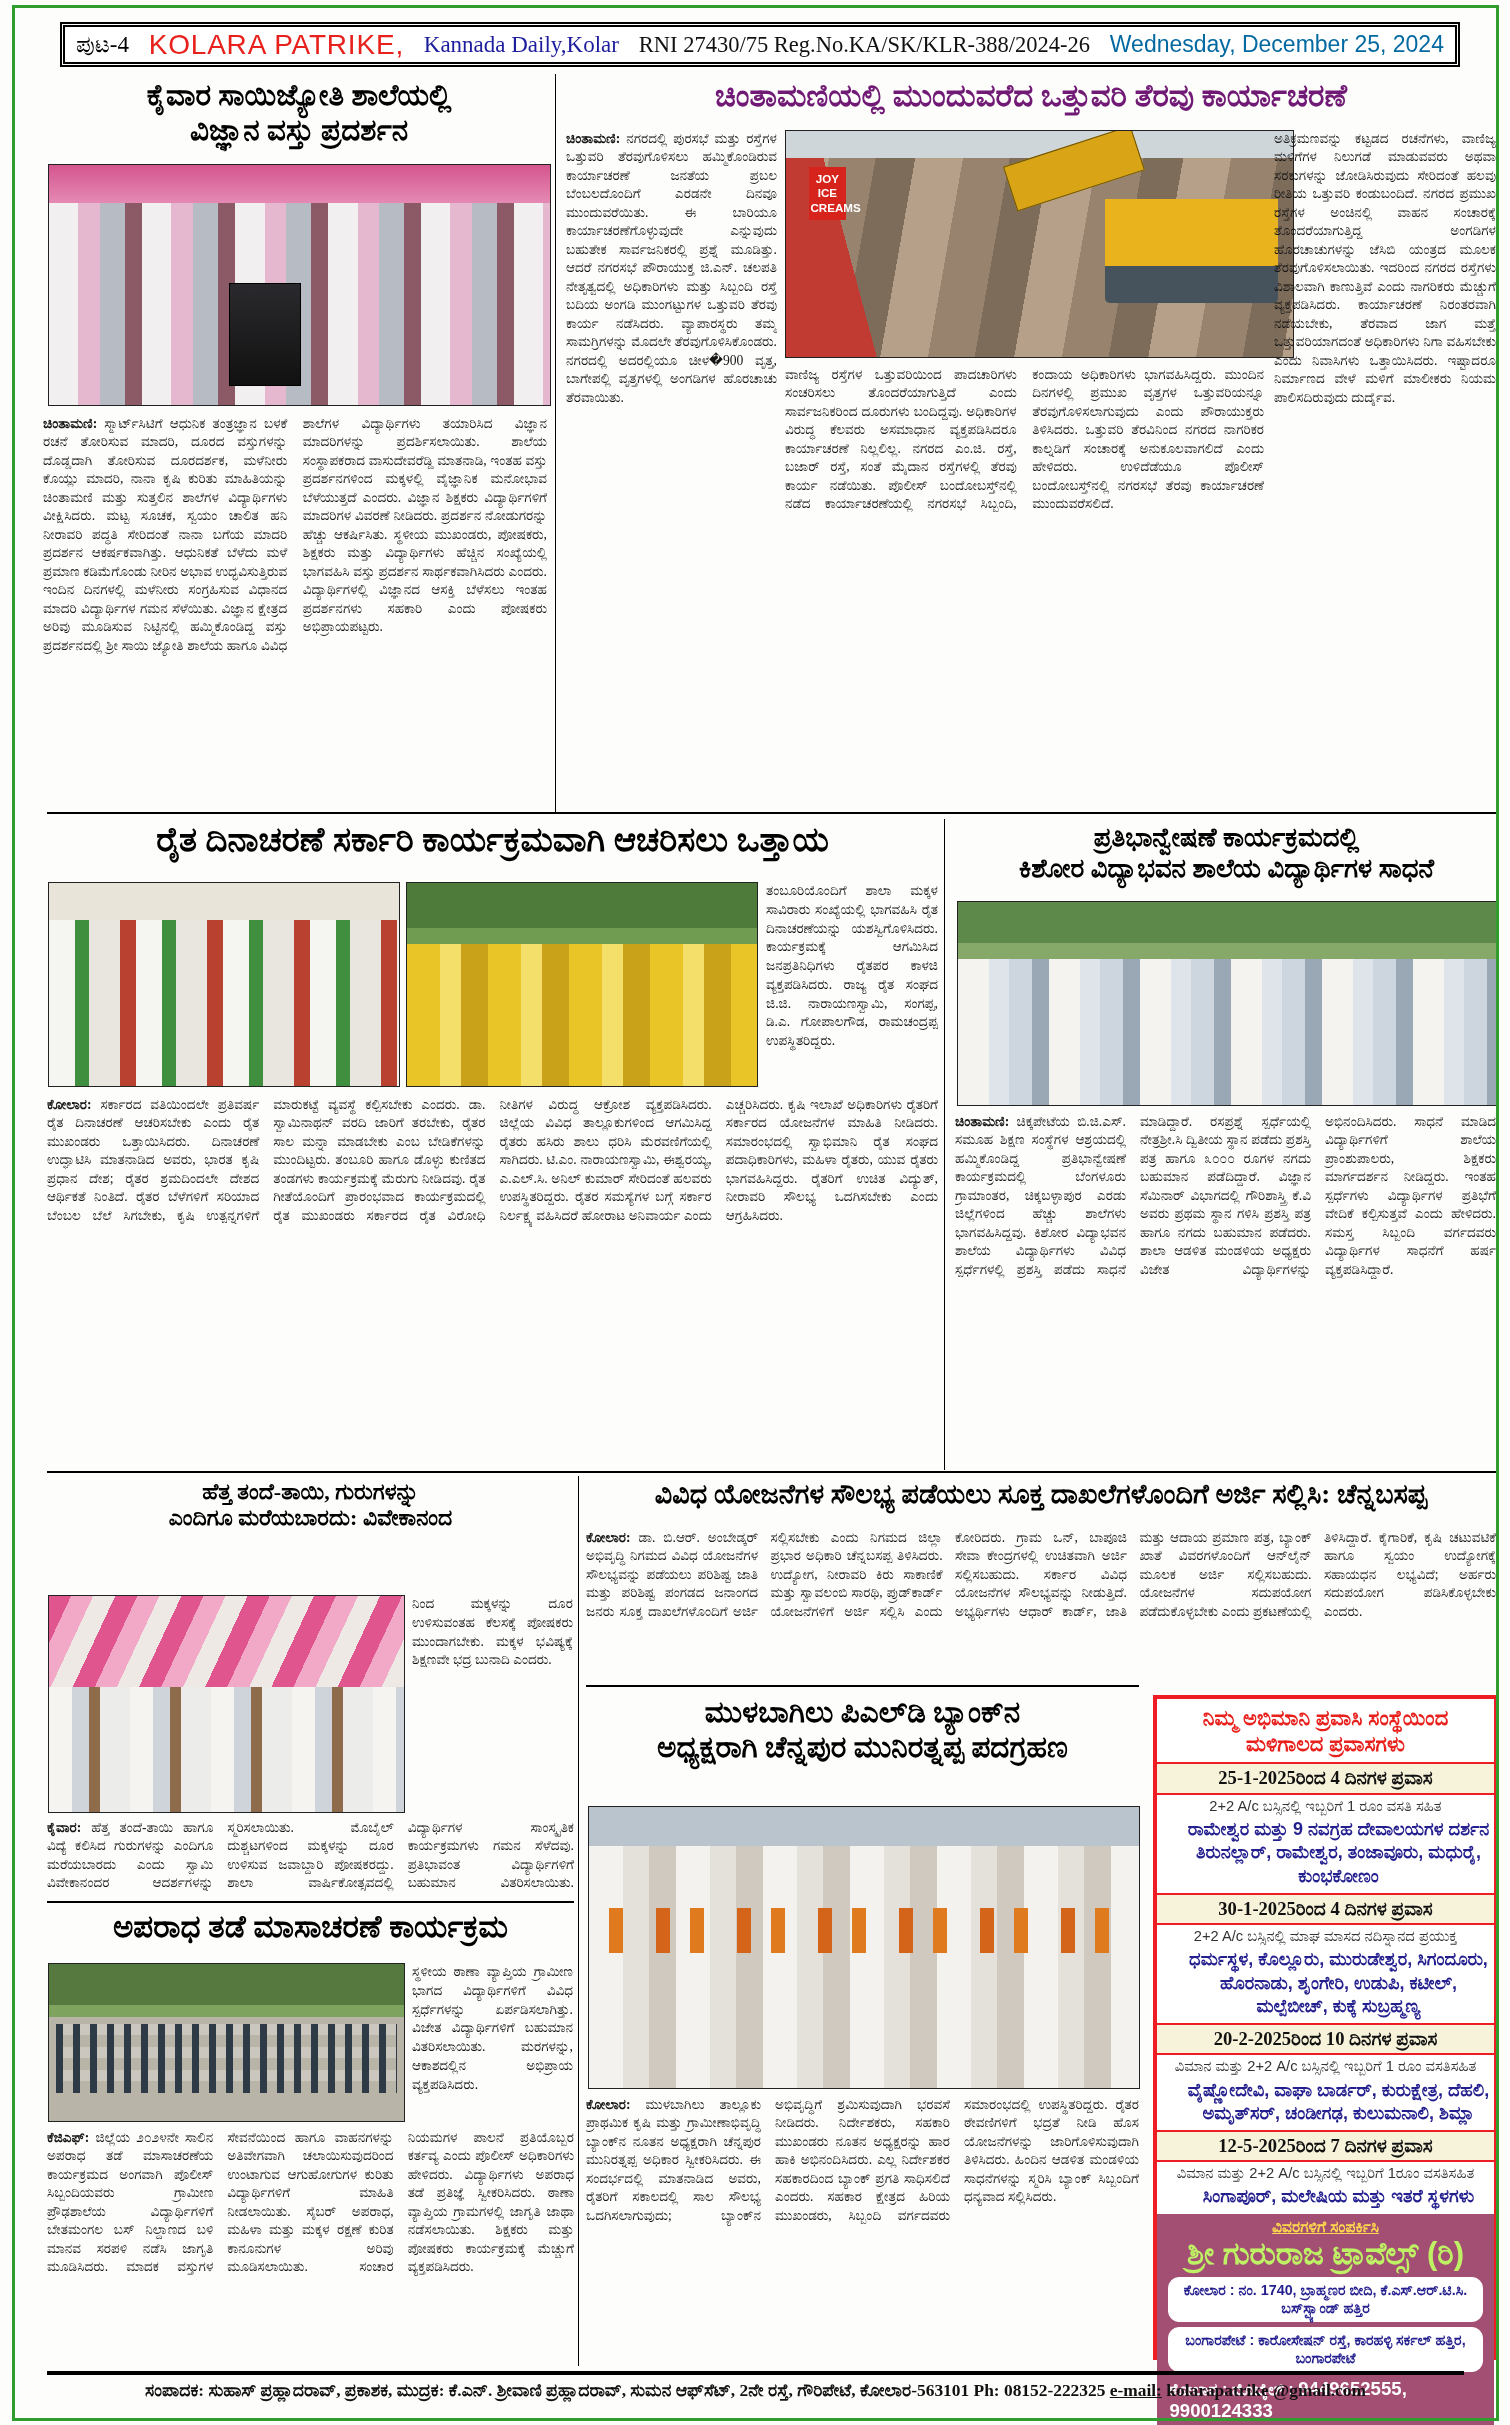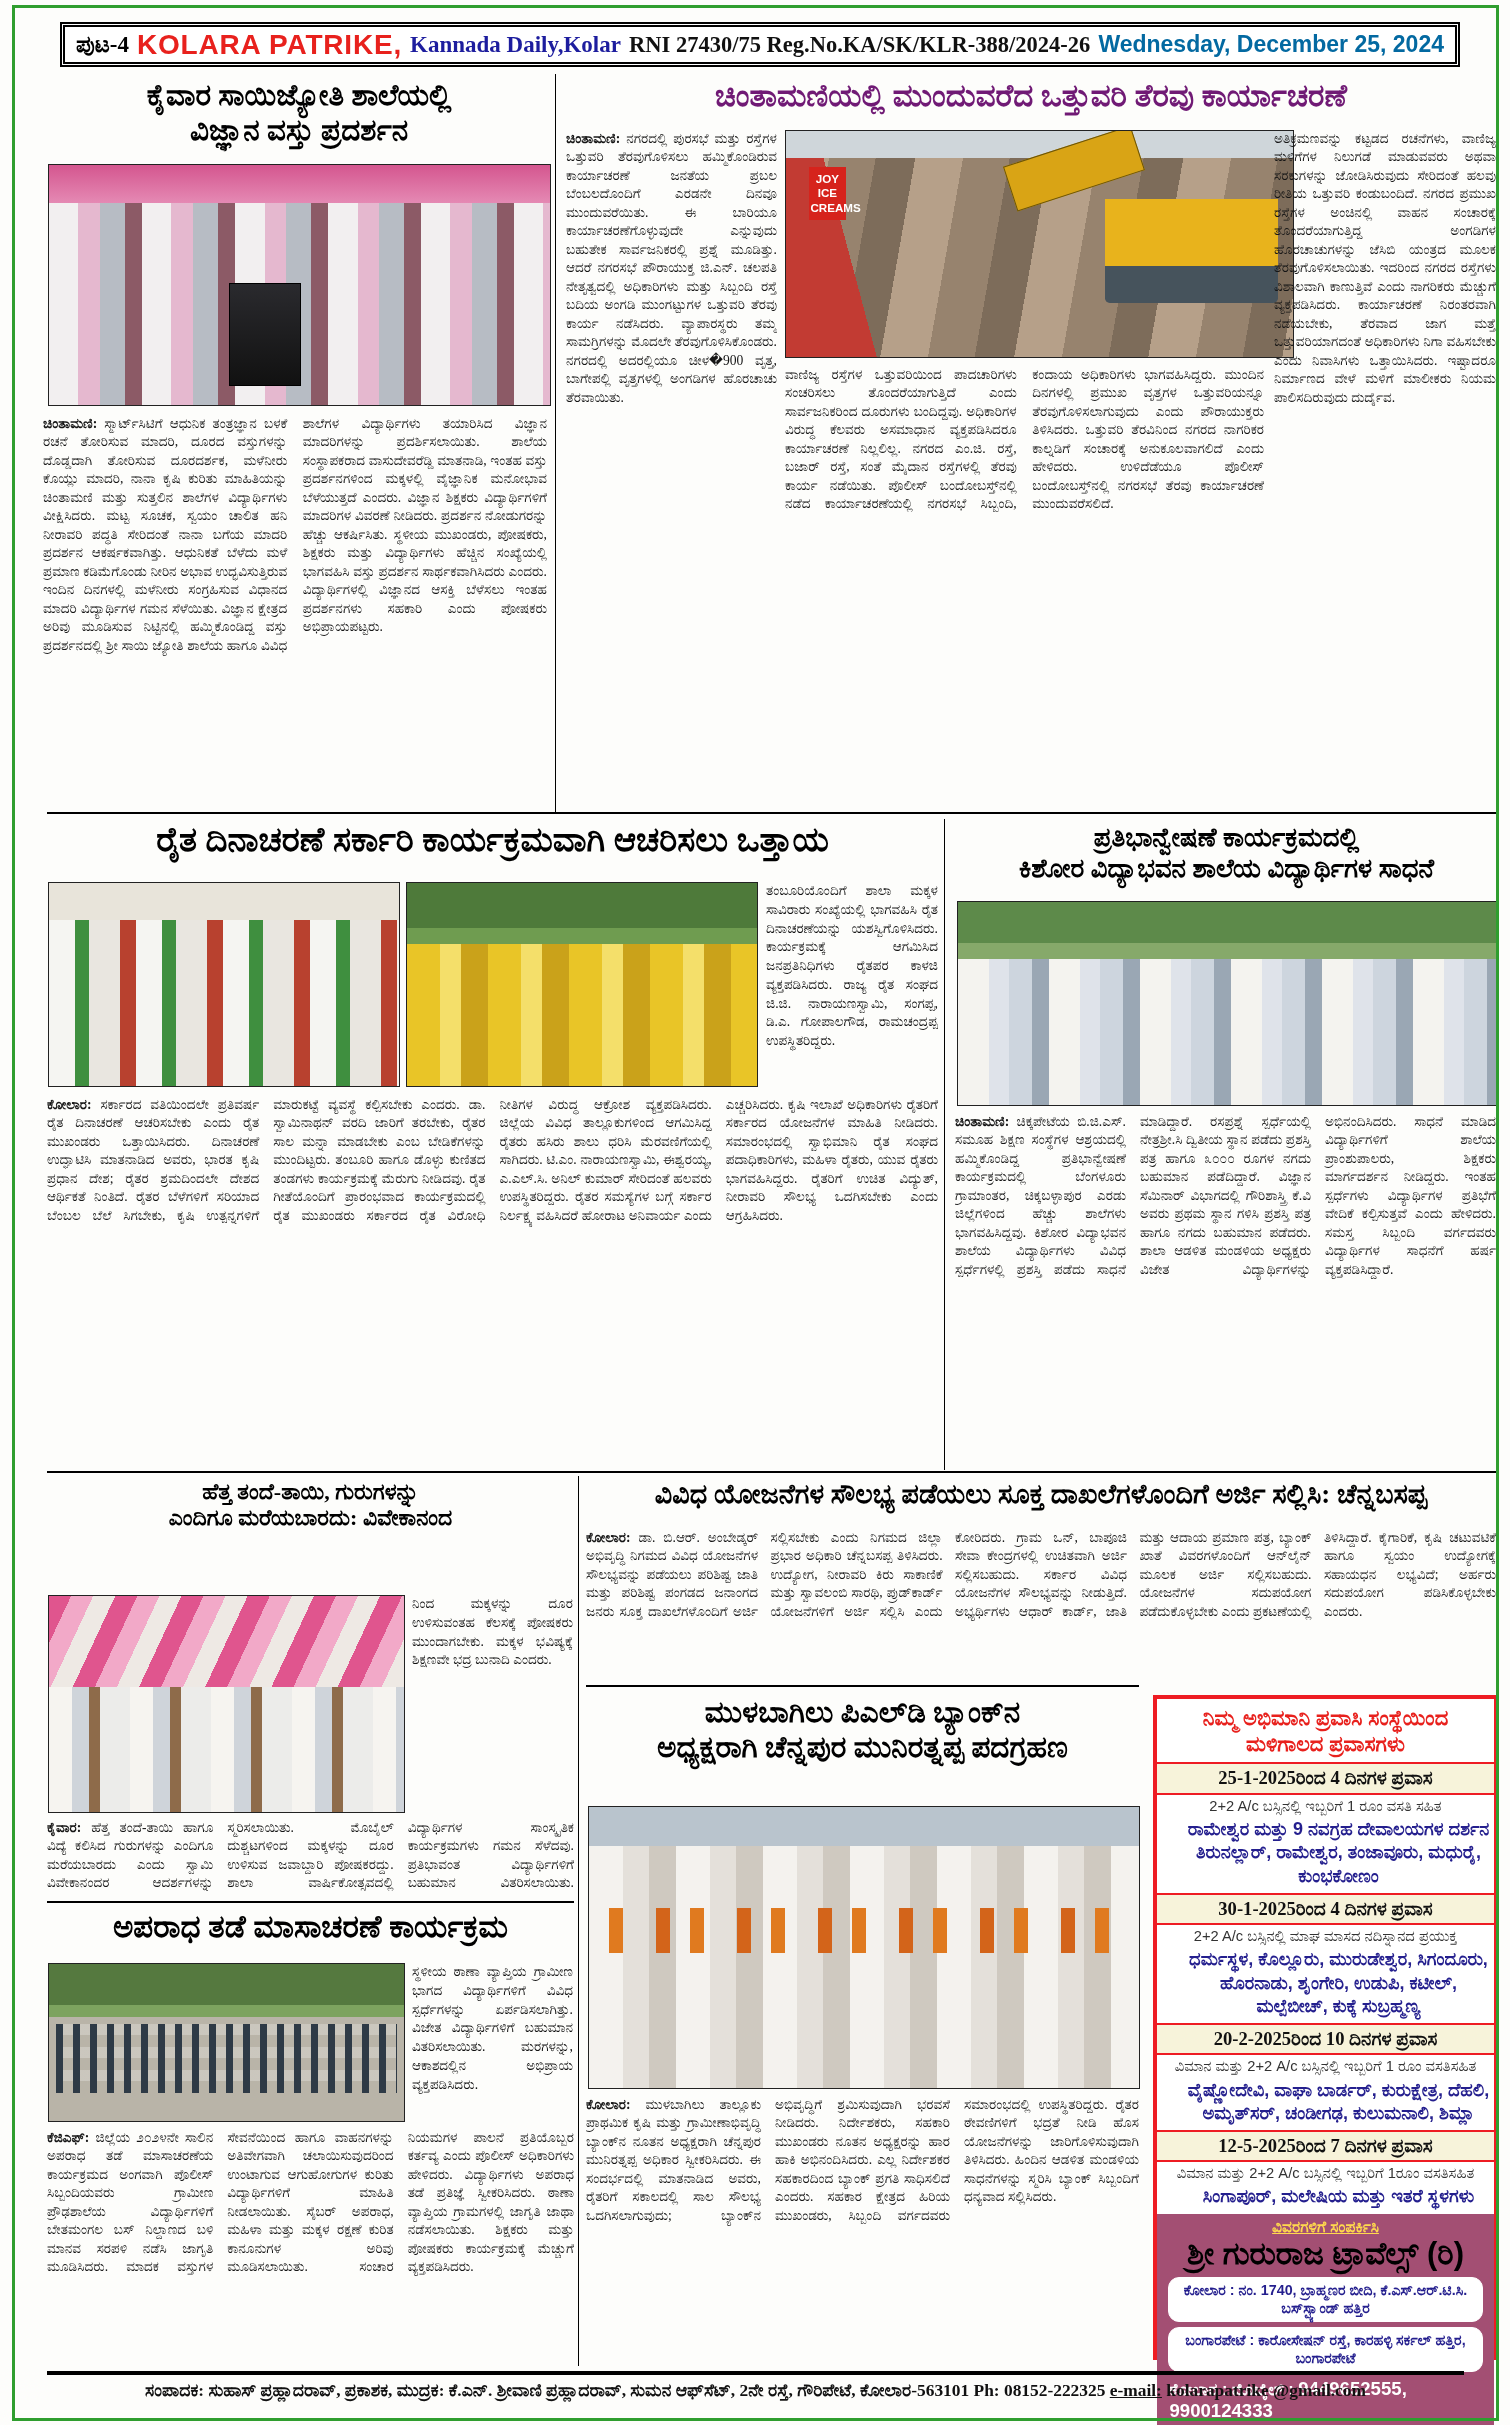--- a/index.html
+++ b/index.html
@@ -4,21 +4,21 @@
 <style>
   html,body{margin:0;padding:0;}
   body{width:1510px;height:2426px;position:relative;background:#fdfdfb;
        font-family:"Liberation Serif","DejaVu Serif",serif;color:#111;overflow:hidden;}
   .green-frame{position:absolute;left:12.4px;right:11px;top:4.7px;bottom:4.7px;
        border:3.9px solid #2f9e2f;pointer-events:none;z-index:5;}
   
   .masthead{position:absolute;left:60px;top:22px;width:1400px;height:45px;
        border:5.4px double #000;background:#fff;display:flex;align-items:center;
        justify-content:space-between;padding:0 11px;box-sizing:border-box;white-space:nowrap;}
-  .masthead b{font-weight:bold;}
+  .masthead b{font-weight:normal;}
   .m-page{font-size:23px;color:#000;}
   .m-brand{font-size:28px;color:#e8211d;font-family:"Liberation Sans",sans-serif;letter-spacing:0.8px;}
   .m-sub{font-size:23px;color:#1d1d9e;}
   .m-rni{font-size:22.5px;color:#111;}
   .m-date{font-size:23px;color:#0369a1;font-family:"Liberation Sans",sans-serif;}
   
   .headline{position:absolute;font-weight:bold;color:#000;text-align:center;line-height:1.18;}
   .body-text{position:absolute;font-size:13.6px;line-height:1.36;text-align:justify;
        overflow:hidden;color:#151515;}
   .cols-2{column-count:2;column-gap:15.5px;}
@@ -85,21 +85,21 @@
   .ad-title{color:#e8211d;font-weight:bold;font-size:21px;text-align:center;line-height:1.25;
        padding:6.2px 3.1px 4.7px;}
   .ad-band{background:#f7f3da;border-top:2.3px solid #ee1c23;border-bottom:2.3px solid #ee1c23;
        font-weight:bold;font-size:18.6px;text-align:center;color:#111;padding:3.1px 1.6px;
        font-family:"Liberation Serif",serif;}
   .ad-note{font-size:14.7px;text-align:center;color:#333;padding:3.1px 1.6px 1.6px;}
   .ad-places{color:#241f8e;font-weight:bold;font-size:18px;text-align:center;line-height:1.3;
        padding:1.6px 3.1px 4.7px;margin-left:26px;}
   .ad-contact{background:#a34f73;color:#fff;text-align:center;padding:4.7px 4.7px 6.2px;}
   .ad-contact .small{color:#ffd94d;font-weight:bold;font-size:15.5px;text-decoration:underline;}
-  .ad-contact .company{color:#000000;font-weight:bold;font-size:31px;line-height:1.15;}
+  .ad-contact .company{color:#bef264;font-weight:bold;font-size:31px;line-height:1.15;}
   .ad-addr{background:#fff;border-radius:11px;border:1.6px solid #fff;margin:4.7px 6.2px;
        color:#241f8e;font-weight:bold;font-size:14.3px;padding:3.1px 4.7px;line-height:1.3;}
   .ad-phone{color:#fff;font-weight:bold;font-size:16.3px;text-align:left;padding:1.6px 7.8px;}
   .ad-phone .num{font-size:18.6px;}
   
   .footer-rule{position:absolute;left:47px;top:2371px;width:1417px;height:3.9px;background:#000;}
   .footer{position:absolute;left:47px;top:2380px;width:1417px;text-align:center;
        font-size:17.4px;font-weight:bold;color:#111;white-space:nowrap;}
   .footer .email-label{text-decoration:underline;}
   .hl-red{color:#701a75;}

